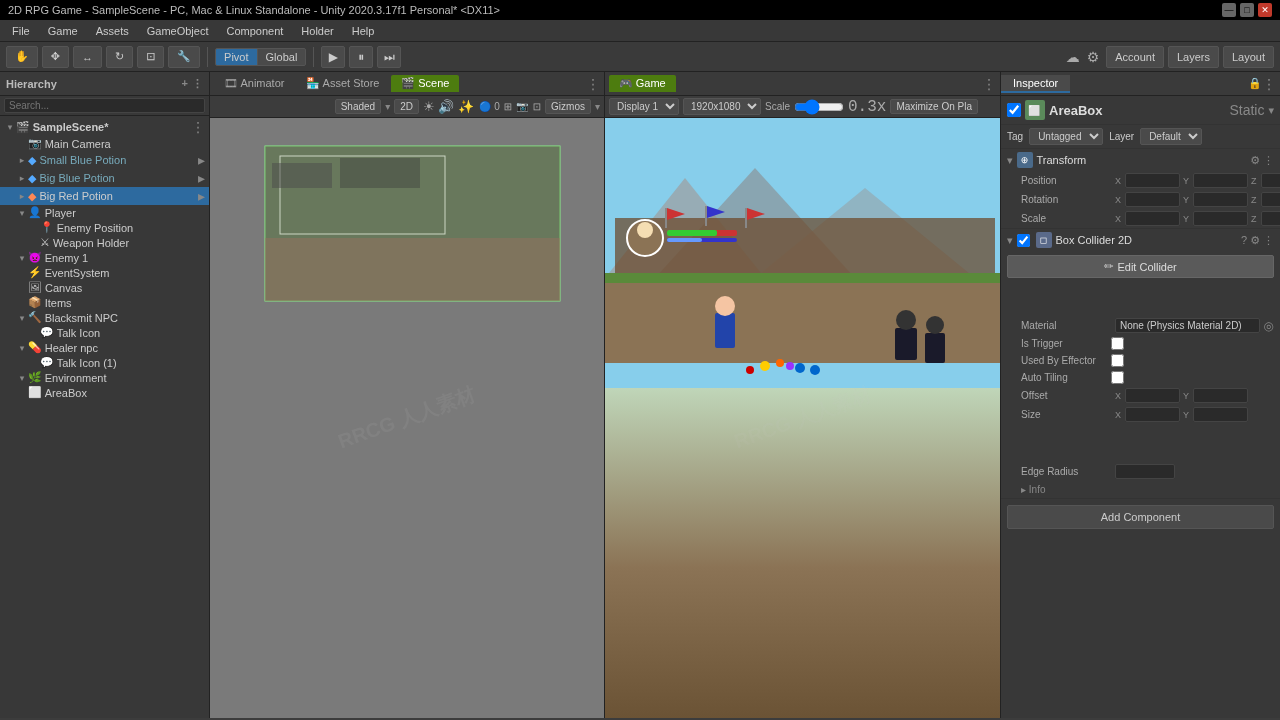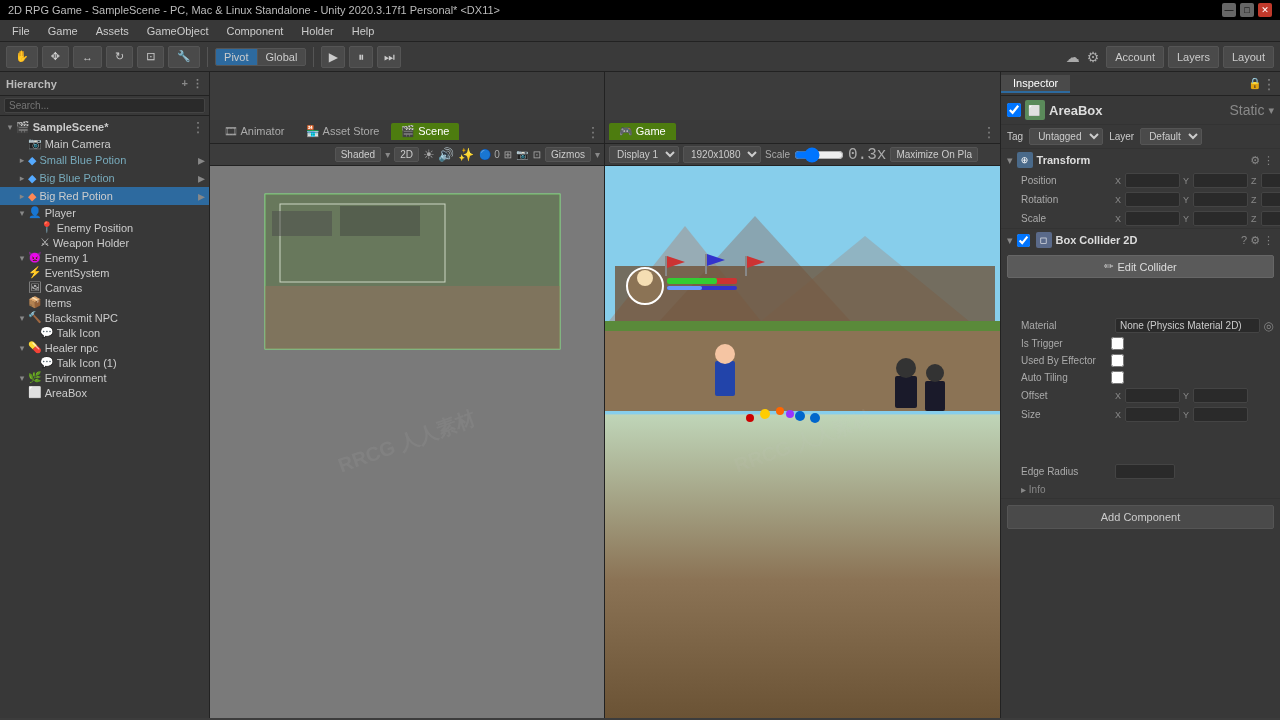--- a/index.html
+++ b/index.html
@@ -41,21 +41,21 @@
     .hier-indent { display: inline-block; }
     .hier-arrow { width: 12px; display: inline-block; text-align: center; font-size: 9px; color: #888; }
     .hier-label { color: #ccc; font-size: 11px; }
     .hier-label.blue { color: #7ab; }
     .hier-label.bold { font-weight: bold; }
     .hier-dots { margin-left: auto; color: #666; font-size: 10px; padding-right: 4px; }
 
     
     #center { flex: 1; display: flex; flex-direction: column; }
 
-    .view-tabs { background: #3a3a3a; height: 24px; display: flex; align-items: center; padding: 0 4px; border-bottom: 1px solid #222; gap: 2px; margin-top: 48px; }
+    .view-tabs { background: #3a3a3a; height: 24px; display: flex; align-items: center; padding: 0 4px; border-bottom: 1px solid #222; gap: 2px; }
     .view-tab { padding: 2px 10px; cursor: pointer; font-size: 11px; color: #aaa; border-radius: 2px 2px 0 0; }
     .view-tab.active { background: #4d7c0f; color: #fff; }
 
     .scene-toolbar { background: #3c3c3c; height: 22px; display: flex; align-items: center; padding: 0 4px; gap: 4px; border-bottom: 1px solid #222; font-size: 10px; justify-content: flex-end; }
     .scene-tb-btn { background: #4a4a4a; border: 1px solid #555; color: #ccc; padding: 1px 5px; cursor: pointer; border-radius: 2px; font-size: 10px; }
 
     .scene-content { flex: 1; background: #878787; position: relative; overflow: hidden; }
     .game-content { flex: 1; background: #2a2a2a; position: relative; overflow: hidden; }
 
     
@@ -72,21 +72,21 @@
     .insp-obj-icon { width: 20px; height: 20px; background: #5a8a5a; border-radius: 2px; display: flex; align-items: center; justify-content: center; font-size: 10px; color: white; }
     .insp-obj-name { font-size: 13px; font-weight: bold; color: #ddd; flex: 1; }
     .insp-static { font-size: 14px; color: #888; }
 
     .insp-tag-layer { display: flex; align-items: center; padding: 3px 6px; gap: 6px; border-bottom: 1px solid #333; font-size: 10px; }
     .insp-select { background: #4a4a4a; border: 1px solid #555; color: #ccc; padding: 1px 4px; font-size: 10px; border-radius: 2px; }
 
     .insp-component { border-bottom: 1px solid #333; }
     .insp-comp-header { display: flex; align-items: center; padding: 3px 6px; gap: 4px; cursor: pointer; }
     .insp-comp-icon { width: 16px; height: 16px; background: #5a7a5a; border-radius: 2px; display: flex; align-items: center; justify-content: center; font-size: 9px; color: white; }
-    .insp-comp-name { flex: 1; font-size: 11px; color: #ddd; font-weight: bold; }
+    .insp-comp-name { flex: 1; font-size: 11px; color: #ddd; font-weight: normal; }
     .insp-comp-btns { display: flex; gap: 3px; color: #888; font-size: 11px; }
 
     .insp-field { display: flex; align-items: center; padding: 2px 6px 2px 20px; gap: 4px; }
     .insp-field-label { width: 90px; color: #aaa; font-size: 10px; flex-shrink: 0; }
     .insp-field-value { flex: 1; display: flex; gap: 3px; }
     .insp-xyz { display: flex; align-items: center; gap: 2px; }
     .insp-xyz-label { color: #888; font-size: 9px; width: 8px; }
     .insp-number { background: #2a2a2a; border: 1px solid #444; color: #ccc; padding: 1px 3px; font-size: 10px; border-radius: 2px; width: 55px; }
 
     .insp-bool-row { display: flex; align-items: center; padding: 2px 6px 2px 20px; }

